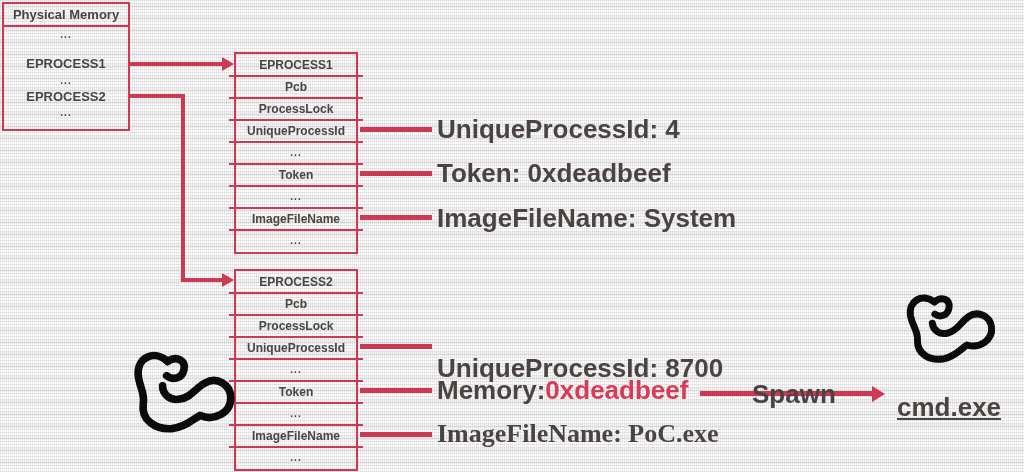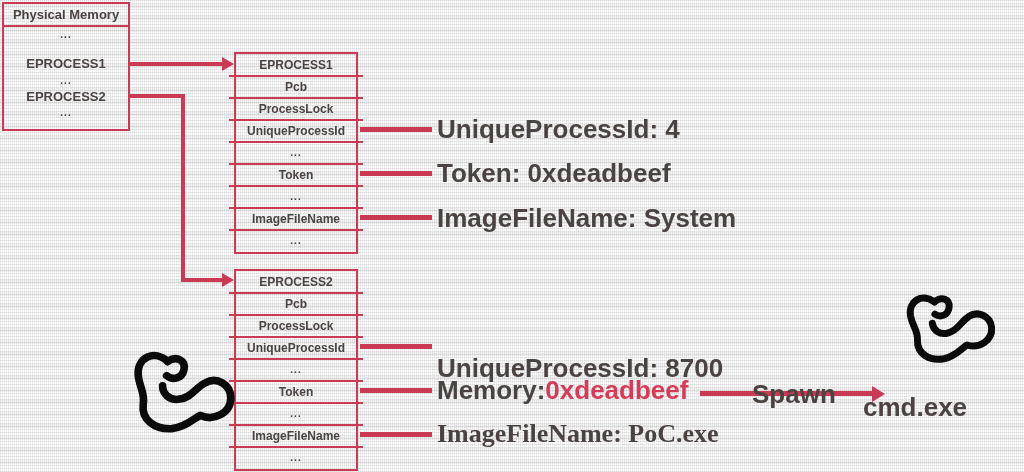--- a/index.html
+++ b/index.html
@@ -95,21 +95,21 @@
   <div class="hline" style="left:360px;top:388px;width:72px;height:5px;"></div>
   <div class="hline" style="left:360px;top:432px;width:72px;height:5px;"></div>
 
   <div class="bigLabel" style="left:437px;top:315px;margin-top:38px;">UniqueProcessId: 8700</div>
   <div class="bigLabel" style="left:437px;top:375px;"><span>Memory:</span><span class="redText">0xdeadbeef</span></div>
   <div class="bigLabel" style="left:437px;top:419px;font-family:Liberation Serif, serif;">ImageFileName: PoC.exe</div>
 
   <div class="hline" style="left:700px;top:391px;width:172px;height:5px;"></div>
   <div class="arrow" style="left:872px;top:386px;border-top-width:8px;border-bottom-width:8px;border-left-width:13px;"></div>
   <div class="bigLabel" style="left:752px;top:379px;width:112px;">Spawn</div>
-  <div class="bigLabel" style="left:863px;top:392px;">cmd.exe</div>
+  <div class="bigLabel" style="left:897px;top:392px;text-decoration:underline;">cmd.exe</div>
 
   <svg class="bicep" style="left:130px;top:348px;" width="112" height="92" viewBox="0 0 110 90">
     <g fill="none" stroke="#0b0b0b" stroke-width="7.5" stroke-linecap="round" stroke-linejoin="round">
       <path d="M 37 13 C 24 1 7 9 8 26 C 9 38 15 44 13 55 C 11 70 24 80 41 79 C 53 78 60 71 69 66 C 82 72 99 64 99 49 C 99 35 85 28 74 34 C 64 39 61 48 49 50 C 39 52 32 45 32 37"></path>
       <path d="M 37 13 C 46 7 55 12 53 21 C 51 30 42 32 36 27"></path>
     </g>
   </svg>
 
   <svg class="bicep" style="left:905px;top:288px;transform:rotate(-6deg);" width="96" height="80" viewBox="0 0 110 90">
     <g fill="none" stroke="#0b0b0b" stroke-width="8" stroke-linecap="round" stroke-linejoin="round">

